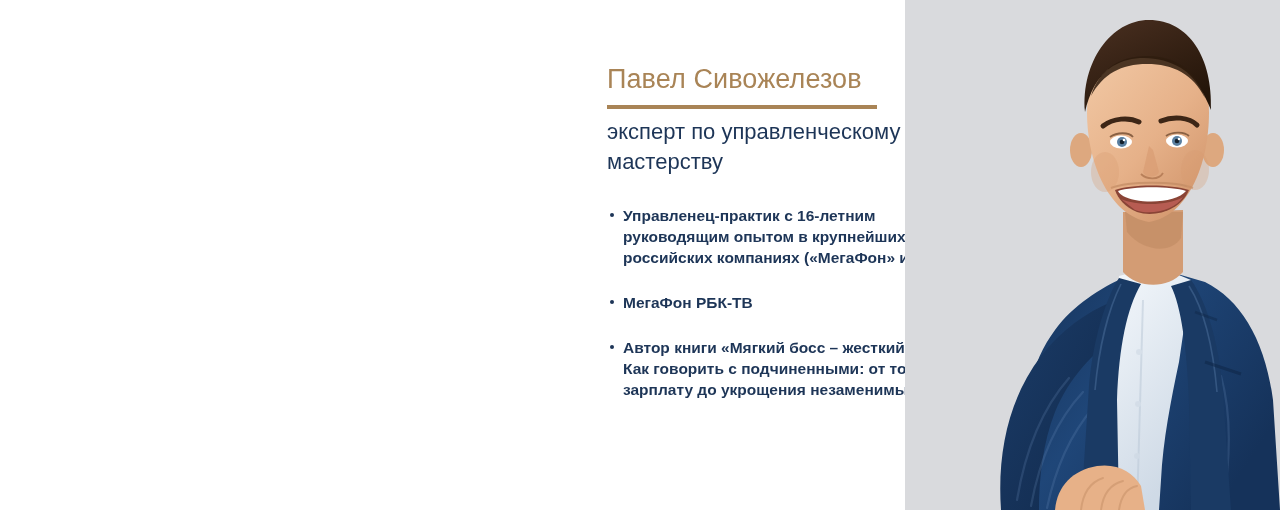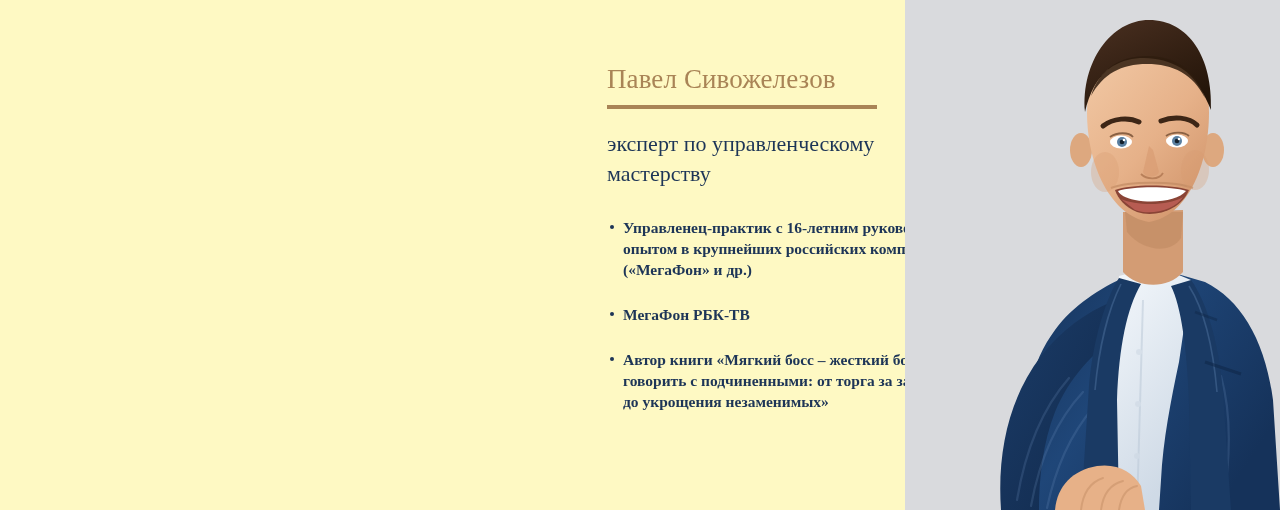--- a/index.html
+++ b/index.html
@@ -11,23 +11,22 @@
     height: 510px;
     overflow: hidden;
     background: #d9dadd;
     font-family: "Liberation Sans", sans-serif;
     -webkit-font-smoothing: antialiased;
   }
   #slide {
     position: relative;
     width: 1280px;
     height: 510px;
-    background: #fef9c3;
+    background: #ffffff;
     overflow: hidden;
-    font-family: Liberation Serif, serif;
   }
 
   
   .content {
     position: absolute;
     left: 607px;
     top: 62px;
     width: 360px;
   }
 
@@ -40,21 +39,21 @@
     white-space: nowrap;
   }
   .name-rule {
     width: 270px;
     height: 4px;
     background: #a98456;
     margin-top: 9px;
   }
 
   .role {
-    margin-top: 20px;
+    margin-top: 8px;
     font-size: 22px;
     line-height: 30px;
     font-weight: 400;
     color: #1d3557;
     width: 345px;
   }
 
   .bullets {
     margin: 0;
     padding: 0;

